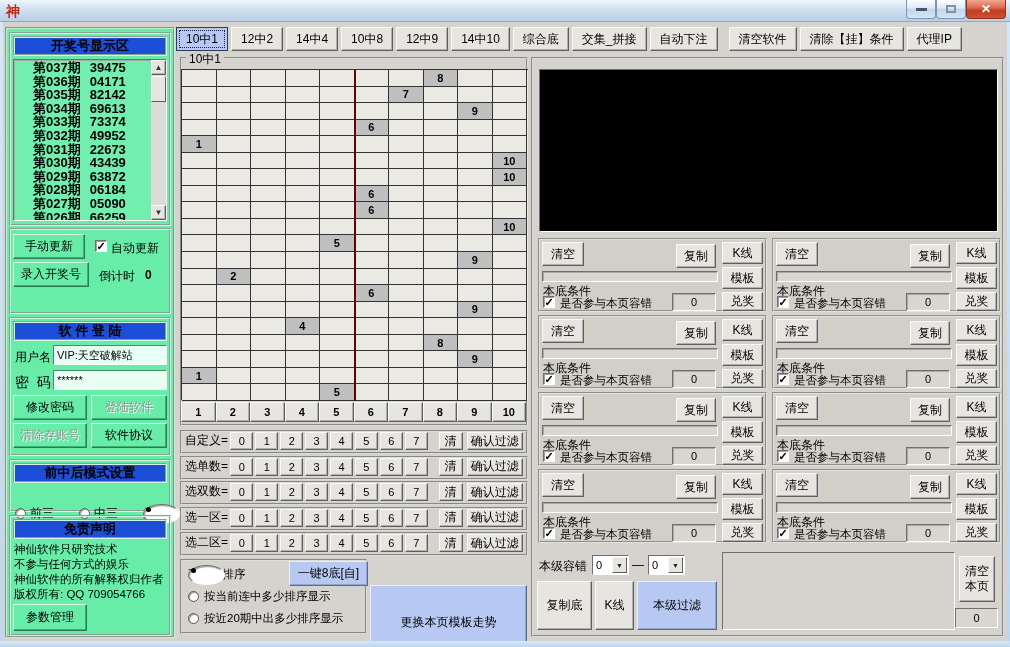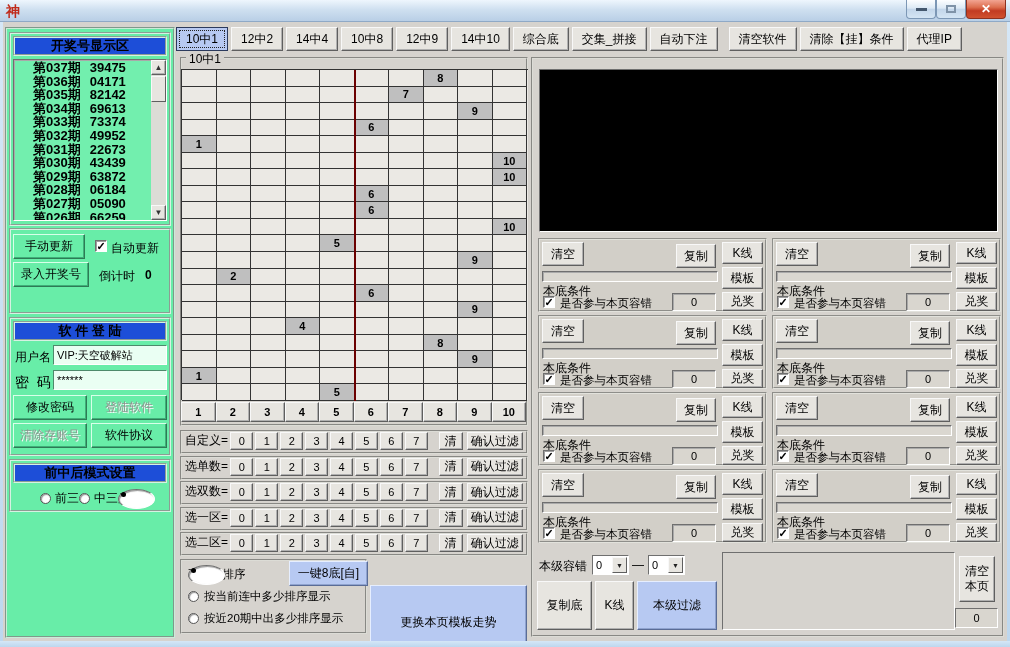--- a/index.html
+++ b/index.html
@@ -185,36 +185,46 @@
     <span style="position:absolute;left:4px;top:55px;font-size:14px;white-space:pre">密  码</span>
     <input class="fld" style="left: 42px; top: 51px; width: 114px; height: 20px;" readonly="" value="******">
     <div class="btn green" style="position:absolute;left:2px;top:76px;width:74px;height:25px">修改密码</div>
     <div class="btn green disabled" style="position:absolute;left:80px;top:76px;width:76px;height:25px">登陆软件</div>
     <div class="btn green disabled" style="position:absolute;left:2px;top:104px;width:74px;height:25px">清除存账号</div>
     <div class="btn green" style="position:absolute;left:80px;top:104px;width:76px;height:25px">软件协议</div>
   </div>
 
   <div class="frame" style="left:2px;top:430px;width:162px;height:53px">
     <div class="hdrbox" style="position:absolute;left:2px;top:2px;width:154px;height:20px">前中后模式设置</div>
-    <div id="moderadios" style="position:absolute;left:4px;top:29px;width:152px;display:flex;justify-content:center">
+    <div id="moderadios" style="position:absolute;left:4px;top:44px;width:152px;display:flex;justify-content:space-between">
         <div style="display:flex;align-items:center;gap:4px">
           <span class="radio"></span>
           <span>前三</span>
         </div>
         <div style="display:flex;align-items:center;gap:4px">
           <span class="radio"></span>
           <span>中三</span>
         </div>
         <div style="display:flex;align-items:center;gap:4px">
           <span class="radio sel"></span>
           <span>后三</span>
         </div>
       </div>
   </div>
 
+  <div class="frame" style="left:2px;top:486px;width:162px;height:121px">
+    <div class="hdrbox" style="position:absolute;left:2px;top:2px;width:154px;height:20px">免责声明</div>
+    <div id="disclines" style="position:absolute;left:3px;top:25px;width:154px;font-size:11.5px;line-height:15px;white-space:nowrap">
+        <div>神仙软件只研究技术</div>
+        <div>不参与任何方式的娱乐</div>
+        <div>神仙软件的所有解释权归作者</div>
+        <div>版权所有: QQ 709054766</div>
+      </div>
+    <div class="btn green" style="position:absolute;left:2px;top:87px;width:74px;height:27px">参数管理</div>
+  </div>
 </div>
 
 <div id="tabs">
     <div class="tab active">10中1</div>
     <div class="tab">12中2</div>
     <div class="tab">14中4</div>
     <div class="tab">10中8</div>
     <div class="tab">12中9</div>
     <div class="tab">14中10</div>
     <div class="tab">综合底</div>

